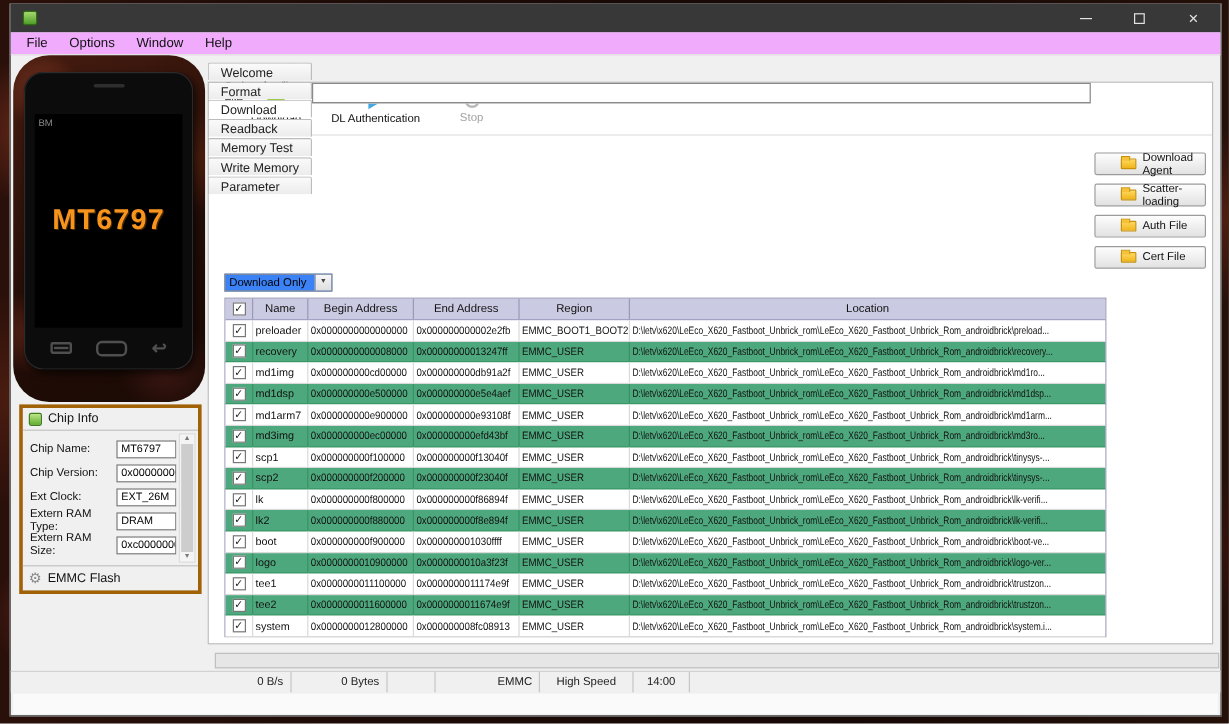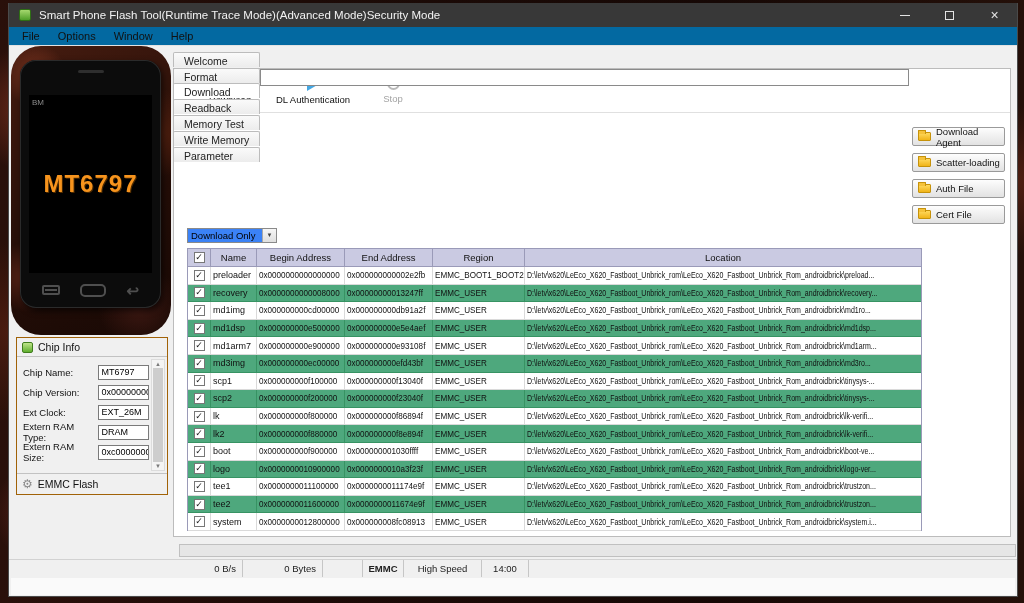--- a/index.html
+++ b/index.html
@@ -21,21 +21,21 @@
     display:flex; align-items:center; color:#fff; }
   .app-icon{ width:12px; height:12px; margin:0 8px 0 10px; border-radius:2px;
     background:linear-gradient(#a5d86e,#4f9e28); border:1px solid #2f6e15; }
   .title-text{ font-size:11.5px; color:#f2f2f2; }
   .win-controls{ margin-left:auto; display:flex; height:100%; }
   .wbtn{ width:45px; display:flex; align-items:center; justify-content:center; color:#e3e3e3; }
   .glyph-min{ width:10px; height:1px; background:#e3e3e3; display:block; }
   .glyph-max{ width:9px; height:9px; border:1px solid #e3e3e3; display:block; }
   .glyph-close{ font-size:14px; line-height:14px; }
   
-  .menubar{ position:absolute; left:0; top:24px; right:0; height:19px; background:#0369a1;
+  .menubar{ position:absolute; left:0; top:24px; right:0; height:19px; background:#f0abfc;
     border-bottom:1px solid #e2e2e2; display:flex; align-items:center; font-size:11px; padding-left:4px; color:#111; }
   .menu-item{ padding:0 9px; }
   
   .phone-area{ position:absolute; left:2px; top:43px; width:160px; height:289px;
     background:#2a0f08;
     background-image:
       radial-gradient(circle 45px at 15% 10%, #7a3420, transparent 70%),
       radial-gradient(circle 60px at 90% 30%, #51200f, transparent 75%),
       radial-gradient(circle 50px at 10% 80%, #5c2417, transparent 70%),
       radial-gradient(circle 55px at 80% 90%, #3d1812, transparent 75%),
@@ -49,21 +49,21 @@
   .chip-label-big{ position:absolute; left:0; right:0; top:42%; text-align:center; color:#f7941d;
     font-weight:bold; font-size:24px; letter-spacing:1px; text-shadow:1px 1px 0 #4d2a00; }
   .nav{ position:absolute; left:10px; right:10px; bottom:7px; height:22px; display:flex;
     justify-content:space-between; align-items:center; padding:0 12px; }
   .nav-menu{ width:18px; height:10px; border:2px solid #4f4f4f; border-radius:2px; position:relative; }
   .nav-menu::after{ content:""; position:absolute; left:1px; right:1px; top:2px; height:2px; background:#4f4f4f; }
   .nav-home{ width:26px; height:13px; border:2px solid #4f4f4f; border-radius:5px; }
   .nav-back{ color:#4f4f4f; font-size:15px; font-weight:bold; line-height:13px; }
   
   .chip-group{ position:absolute; left:7px; top:334px; width:152px; height:158px;
-    border:1px solid #a16207; background:#f0f0f0; }
+    border:3px solid #a16207; background:#f0f0f0; }
   .chip-title{ height:19px; display:flex; align-items:center; gap:5px; padding-left:5px;
     border-bottom:1px solid #c2c2c2; font-size:10.5px; color:#111; }
   .chip-title-icon{ width:11px; height:11px; border-radius:2px; border:1px solid #3f7d1d;
     background:linear-gradient(#bfe48a,#5fae2e); }
   .chip-fields{ position:absolute; left:0; right:18px; top:19px; bottom:21px; overflow:hidden; padding:5px 0 0 6px; }
   .chip-row{ display:flex; align-items:center; height:20px; }
   .chip-row .lbl{ width:85px; font-size:9.5px; color:#111; }
   .chip-row .val{ width:58px; height:15px; border:1px solid #7a7a7a; background:#fff; font-size:9px;
     display:flex; align-items:center; padding-left:3px; white-space:nowrap; overflow:hidden; }
   .chip-scroll{ position:absolute; right:2px; top:21px; bottom:23px; width:14px; background:#f4f4f4;
@@ -102,21 +102,21 @@
     align-items:center; overflow:hidden; position:relative; padding-left:3px; }
   .input-box .pv{ font-size:9px; color:#111; }
   .combo-arrow{ display:none; position:absolute; right:0; top:0; bottom:0; width:14px;
     border-left:1px solid #aaa; background:linear-gradient(#f6f6f6,#dfdfdf); text-align:center;
     font-size:6px; color:#444; line-height:15px; }
   .input-box.combo .combo-arrow{ display:block; }
   .sq9{ display:inline-block; transform:scaleX(.9); transform-origin:0 50%; white-space:nowrap; }
   .sq8{ display:inline-block; transform:scaleX(.78); transform-origin:0 50%; white-space:nowrap; }
   .side-buttons{ position:absolute; right:5px; top:58px; width:93px; display:flex; flex-direction:column; gap:7px; }
   .sbtn{ height:19px; border:1px solid #9a9a9a; border-radius:2px; background:linear-gradient(#fdfdfd,#e2e2e2);
-    display:flex; align-items:center; gap:5px; padding-left:5px; font-size:9.5px; color:#111; }
+    display:flex; align-items:center; gap:5px; padding-left:21px; font-size:9.5px; color:#111; }
   .folder{ width:13px; height:9px; background:linear-gradient(#ffd95e,#f0b419); border:1px solid #c6920a;
     border-radius:1px; position:relative; flex:none; }
   .folder::before{ content:""; position:absolute; left:-1px; top:-3px; width:6px; height:3px;
     background:#f5c23a; border:1px solid #c6920a; border-bottom:none; border-radius:1px 1px 0 0; }
   .mode-combo{ position:absolute; left:13px; top:159px; width:90px; height:15px; border:1px solid #8a8a8a;
     background:#3b82f6; display:flex; align-items:center; padding-left:3px; font-size:9.5px; }
   .mode-combo .combo-arrow{ display:block; line-height:13px; }
   
   .table{ position:absolute; left:13px; top:179px; width:735px; height:283px; border:1px solid #9a9ab8; background:#fff; }
   .thead{ display:flex; height:18px; background:#cacae2; border-bottom:1px solid #9a9ab8;
@@ -137,35 +137,34 @@
     justify-content:center; font-size:9px; line-height:9px; color:#222; }
   
   .progress{ position:absolute; left:170px; top:541px; width:837px; height:13px; background:#e6e6e6;
     border:1px solid #c0c0c0; }
   .statusbar{ position:absolute; left:0; top:556px; right:0; height:18px; background:#f0f0f0;
     border-top:1px solid #d2d2d2; display:flex; font-size:9.5px; color:#222; }
   .seg{ border-right:1px solid #c6c6c6; display:flex; align-items:center; height:100%; }
   .s1{ width:234px; justify-content:flex-end; padding-right:6px; }
   .s2{ width:80px; justify-content:flex-end; padding-right:6px; }
   .s3{ width:40px; }
-  .s4{ width:41px; justify-content:center; font-weight:bold; }
+  .s4{ width:41px; justify-content:center; font-weight:normal;margin-left:46px; }
   .s5{ width:78px; justify-content:center; }
   .s6{ width:47px; justify-content:center; }
   .s7{ flex:1; padding-left:6px; border-right:none; }
   .bottom-strip{ position:absolute; left:2px; right:2px; top:575px; height:17px; background:#fafafa; }
 </style>
 </head>
 <body>
 
 <div class="stage">
   <div class="window">
 
     <div class="titlebar">
       <span class="app-icon"></span>
-      <span class="title-text">Smart Phone Flash Tool(Runtime Trace Mode)(Advanced Mode)Security Mode</span>
       <div class="win-controls">
         <span class="wbtn">
             <span class="glyph-min"></span>
           </span>
         <span class="wbtn">
             <span class="glyph-max"></span>
           </span>
         <span class="wbtn">
             <span class="glyph-close">×</span>
           </span>

